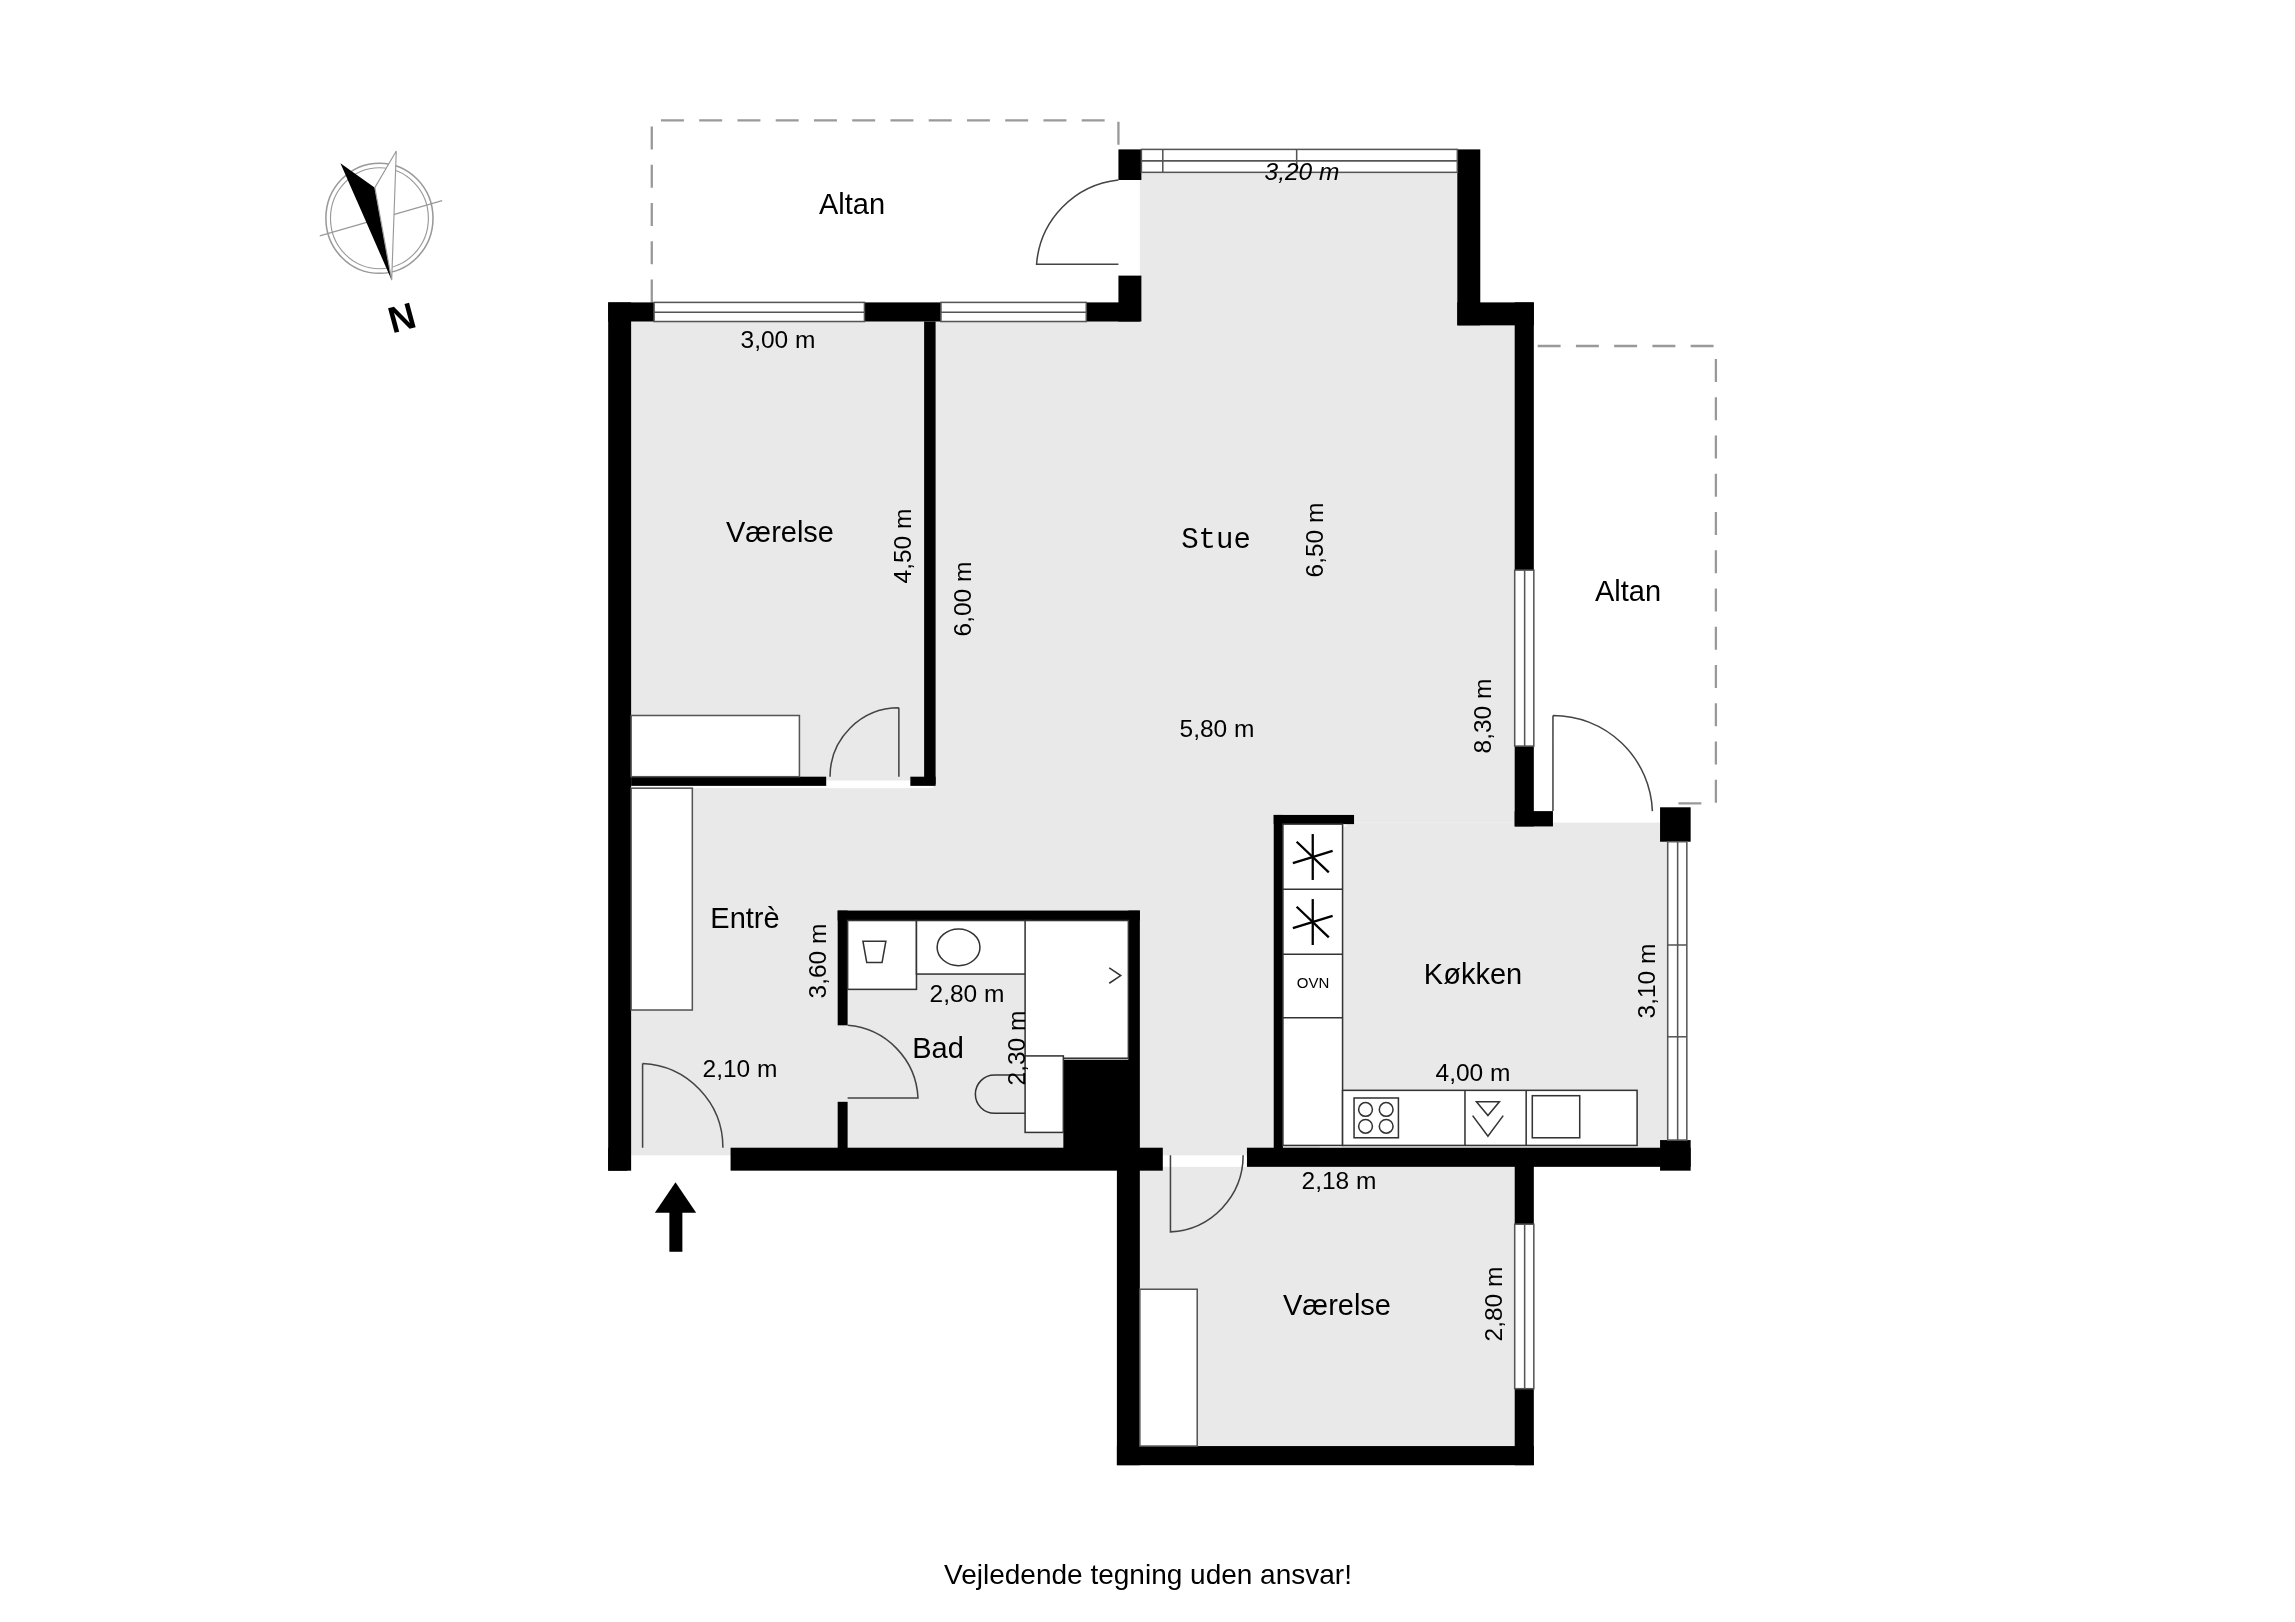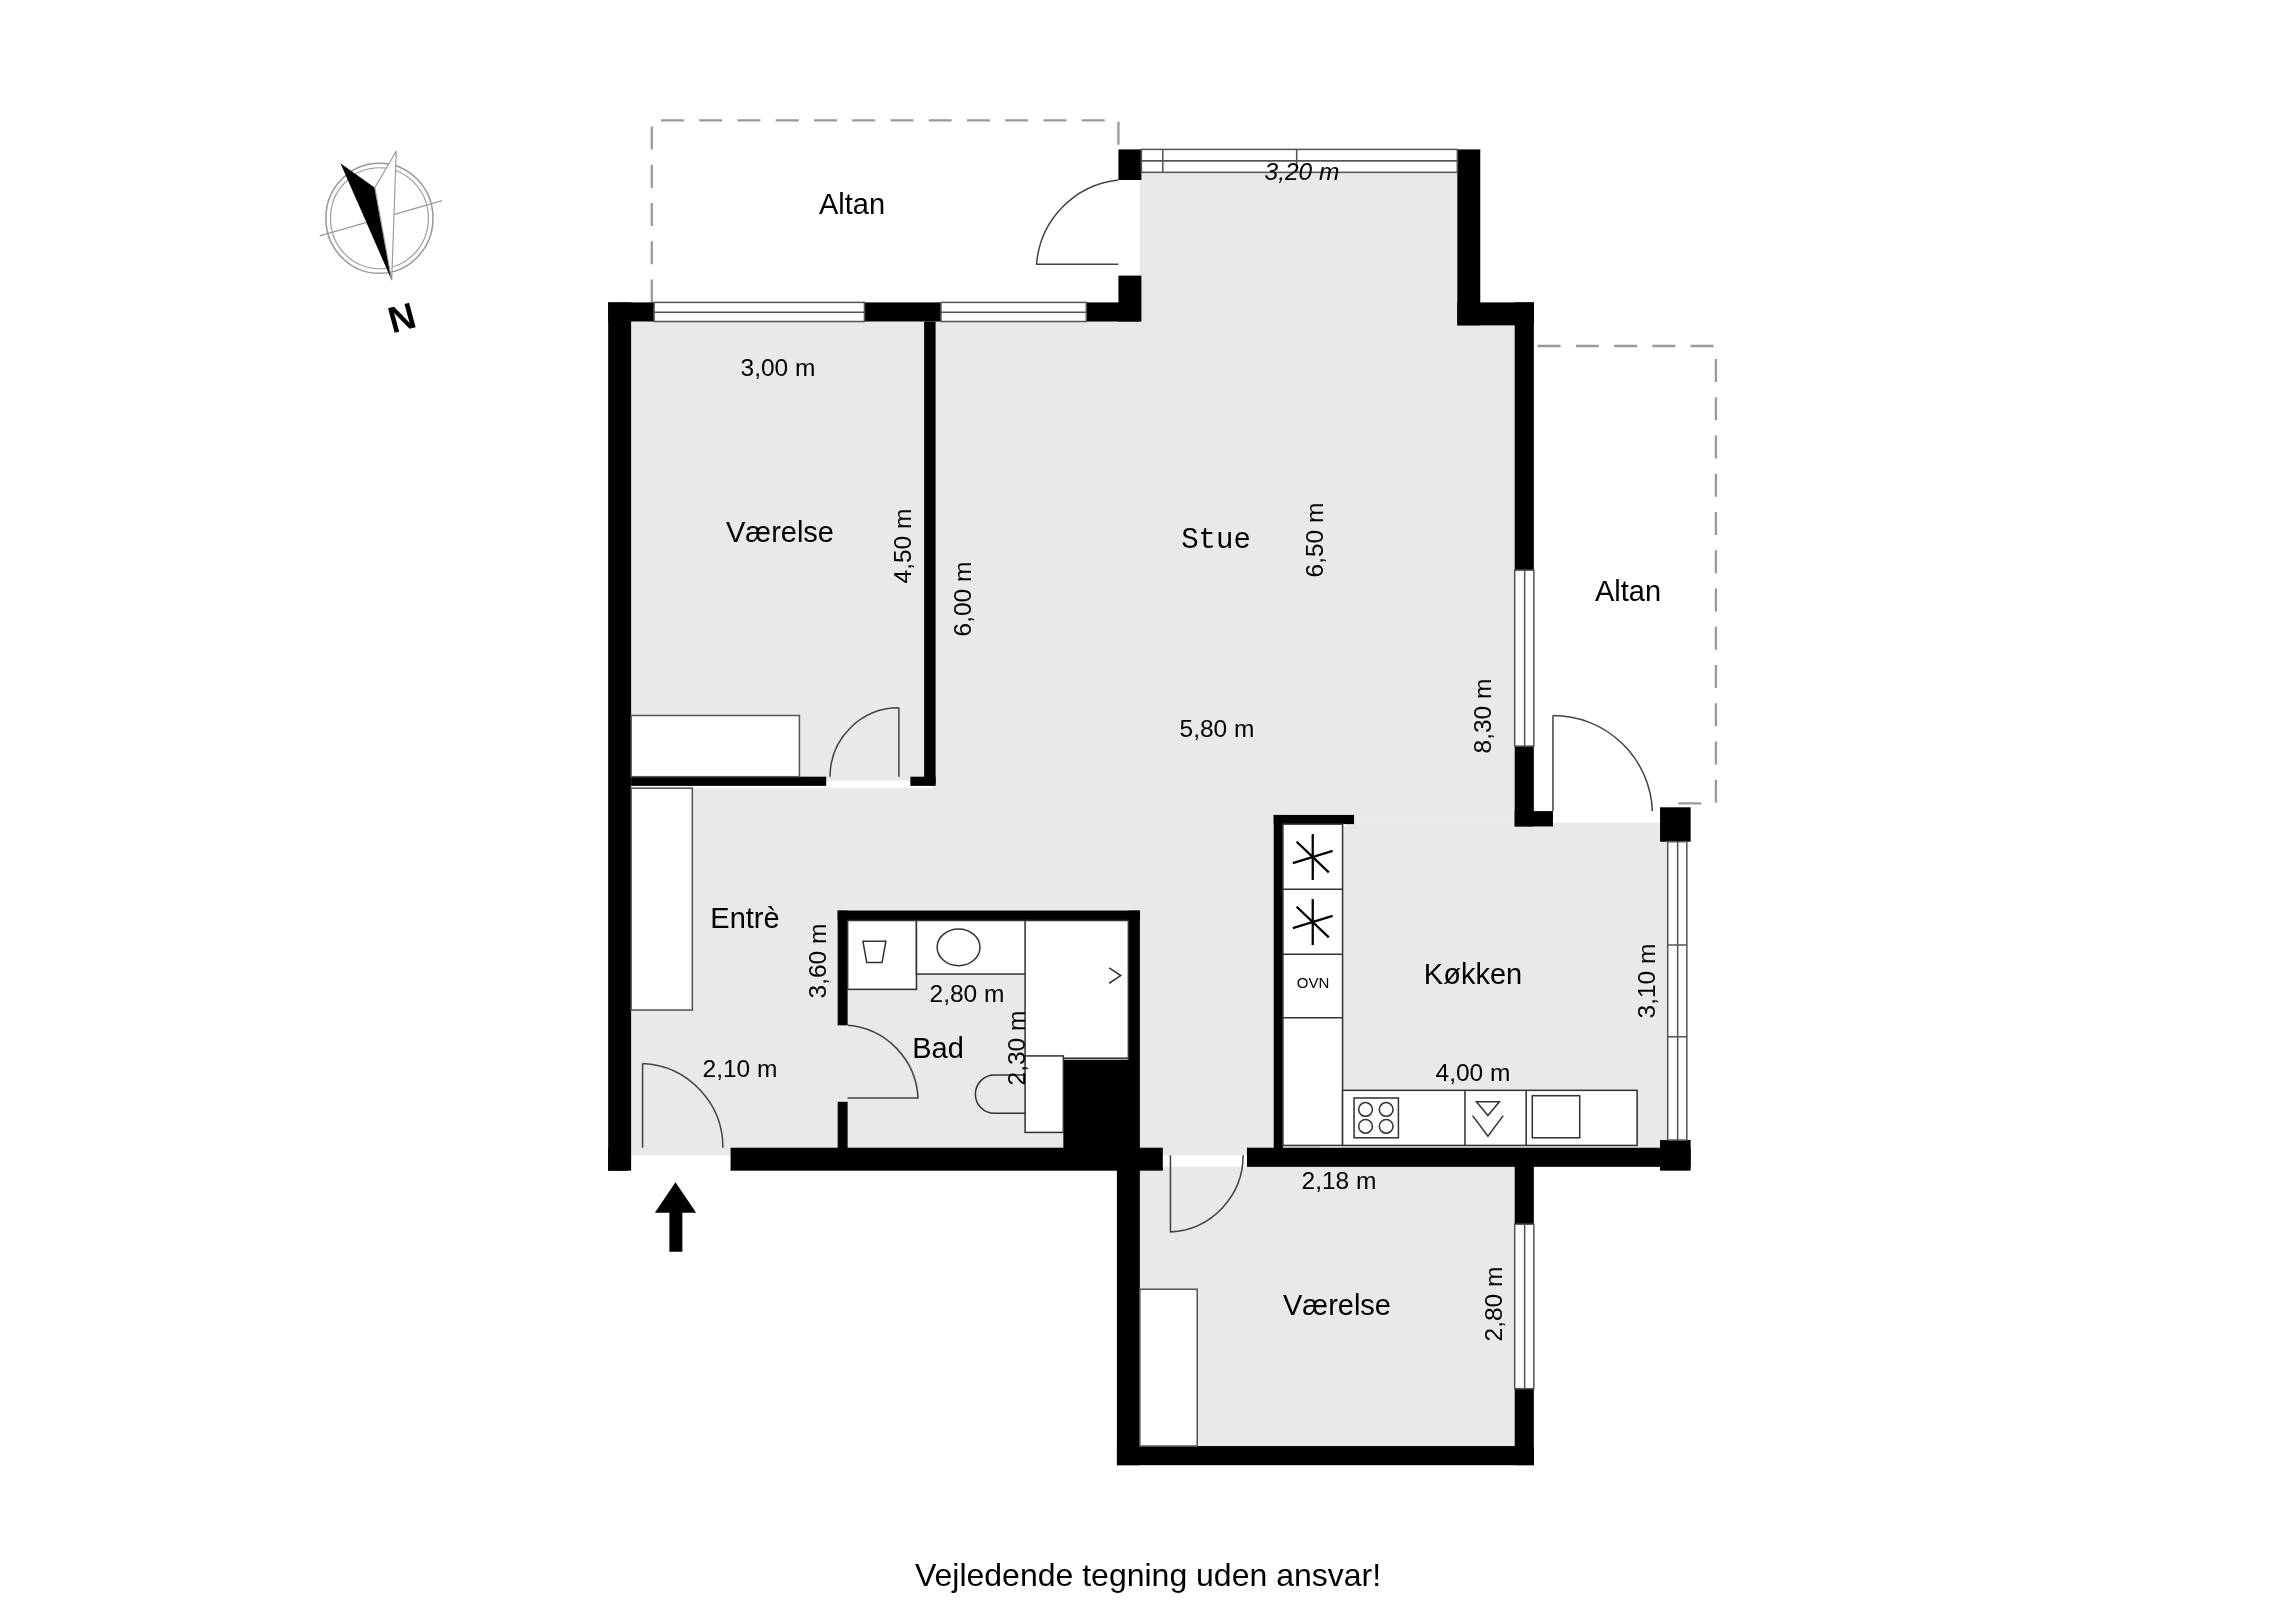--- a/index.html
+++ b/index.html
@@ -5,21 +5,21 @@
   html, body { margin: 0; padding: 0; background: #ffffff; }
   body { width: 2295px; height: 1623px; position: relative; overflow: hidden;
          font-family: "Liberation Sans", sans-serif; }
   #plan { position: absolute; left: 0; top: 0; width: 2295px; height: 1623px; }
   .lbl { position: absolute; color: #000; white-space: nowrap; line-height: 1;
          font-family: "Liberation Sans", sans-serif; transform: translate(-50%, -50%); }
   .room { font-size: 29px; }
   .dim  { font-size: 24.5px; }
   .vert { transform: translate(-50%, -50%) rotate(-90deg); }
   .small { font-size: 15px; }
-  .caption { font-size: 32px; }
+  .caption { font-size: 28px; }
 </style>
 </head>
 <body>
 
 <svg id="plan" viewBox="0 0 3000 2121" xmlns="http://www.w3.org/2000/svg">
 
   <g fill="#e8e9e8">
     <rect x="1490" y="220" width="430" height="200"></rect>
     <rect x="1220" y="415" width="765" height="660"></rect>
     <rect x="825" y="420" width="385" height="600"></rect>
@@ -168,21 +168,21 @@
 <div class="lbl room" style="left:852px; top:204px;">Altan</div>
 <div class="lbl room" style="left:1628px; top:591px;">Altan</div>
 <div class="lbl room" style="left:780px; top:532px;">Værelse</div>
 <div class="lbl room" style="left:1216px; top:540px;font-family:Liberation Mono, monospace;">Stue</div>
 <div class="lbl room" style="left:745px; top:918px;">Entrè</div>
 <div class="lbl room" style="left:938px; top:1048px;">Bad</div>
 <div class="lbl room" style="left:1473px; top:974px;">Køkken</div>
 <div class="lbl room" style="left:1337px; top:1305px;">Værelse</div>
 
 <div class="lbl dim" style="left:1302px; top:172px;font-style:italic;">3,20 m</div>
-<div class="lbl dim" style="left:778px; top:340px;margin-top:28px;">3,00 m</div>
+<div class="lbl dim" style="left:778px; top:340px;">3,00 m</div>
 <div class="lbl dim vert" style="left:903px; top:546px;">4,50 m</div>
 <div class="lbl dim vert" style="left:963px; top:599px;">6,00 m</div>
 <div class="lbl dim vert" style="left:1315px; top:540px;">6,50 m</div>
 <div class="lbl dim" style="left:1217px; top:729px;">5,80 m</div>
 <div class="lbl dim vert" style="left:1483px; top:716px;">8,30 m</div>
 <div class="lbl dim vert" style="left:818px; top:961px;">3,60 m</div>
 <div class="lbl dim" style="left:967px; top:994px;">2,80 m</div>
 <div class="lbl dim vert" style="left:1017px; top:1048px;">2,30 m</div>
 <div class="lbl dim" style="left:740px; top:1069px;">2,10 m</div>
 <div class="lbl dim" style="left:1473px; top:1073px;">4,00 m</div>

